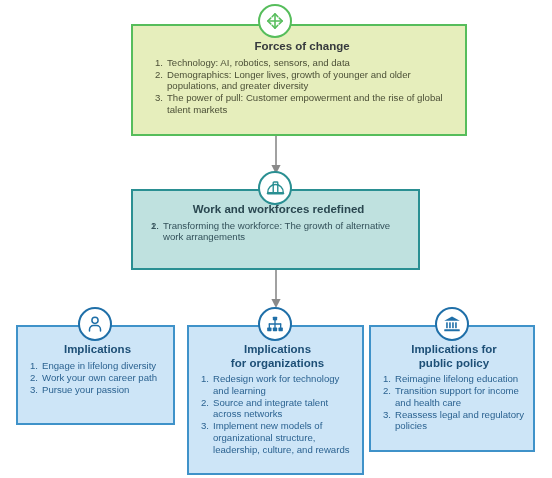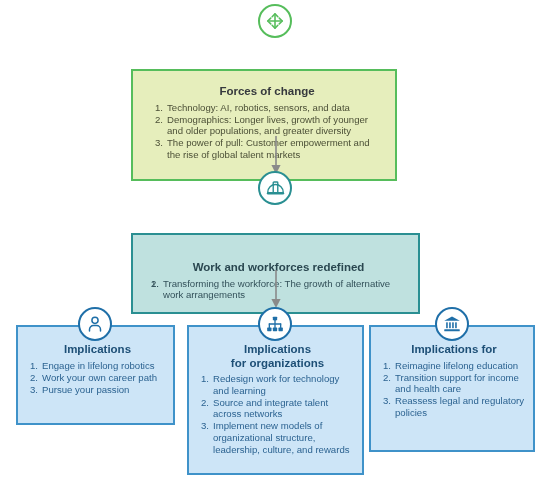--- a/index.html
+++ b/index.html
@@ -55,40 +55,38 @@
   .box-list li .num {
     position: absolute;
     left: 0;
     top: 0;
   }
 
   
   #box-forces {
     left: 131px;
     top: 24px;
-    width: 266px;
+    width: 336px;
     height: 112px;
     background: #e6eebc;
     border-color: #56bd5b;
     padding: 14px 16px 8px 22px;
-    margin-top: 45px;
   }
   #box-forces .box-title { color: #36393d; }
   #box-forces .box-list { color: #4c5037; }
 
   
   #box-work {
     left: 131px;
     top: 189px;
     width: 289px;
     height: 81px;
     background: #bfe1df;
     border-color: #2a8f92;
-    padding: 26px 12px 8px 18px;
-    margin-top: 44px;
+    padding: 12px 12px 8px 18px;
   }
   #box-work .box-title { color: #2a4750; }
   #box-work .box-list { color: #33515a; }
 
   
   .box-blue {
     background: #cde5f7;
     border-color: #3f92c9;
     padding: 16px 8px 8px 12px;
   }
@@ -197,21 +195,21 @@
     </svg>
   </div>
 
   <div class="box box-blue" id="box-individuals">
     <div class="box-title">
       <div>Implications</div>
     </div>
     <ul class="box-list">
       <li>
         <span class="num">1.</span>
-        <span>Engage in lifelong robotics</span>
+        <span>Engage in lifelong diversity</span>
       </li>
       <li>
         <span class="num">2.</span>
         <span>Work your own career path</span>
       </li>
       <li>
         <span class="num">3.</span>
         <span>Pursue your passion</span>
       </li>
     </ul>
@@ -254,20 +252,21 @@
       <line x1="12" y1="7.6" x2="12" y2="16.2"></line>
       <line x1="5.2" y1="12" x2="18.8" y2="12"></line>
       <line x1="5.2" y1="12" x2="5.2" y2="16.2"></line>
       <line x1="18.8" y1="12" x2="18.8" y2="16.2"></line>
     </svg>
   </div>
 
   <div class="box box-blue" id="box-policy">
     <div class="box-title">
       <div>Implications for</div>
+      <div>public policy</div>
     </div>
     <ul class="box-list">
       <li>
         <span class="num">1.</span>
         <span>Reimagine lifelong education</span>
       </li>
       <li>
         <span class="num">2.</span>
         <span>Transition support for income and health care</span>
       </li>

